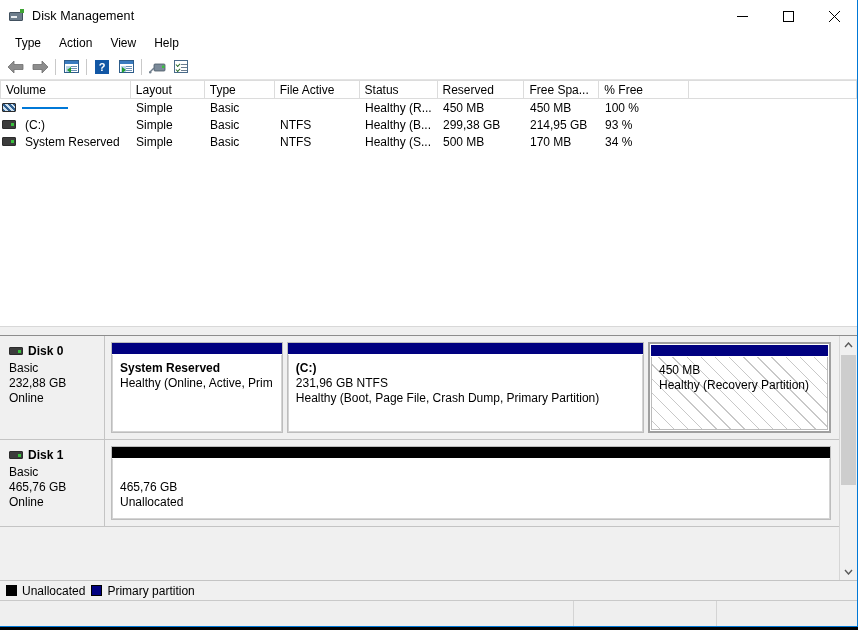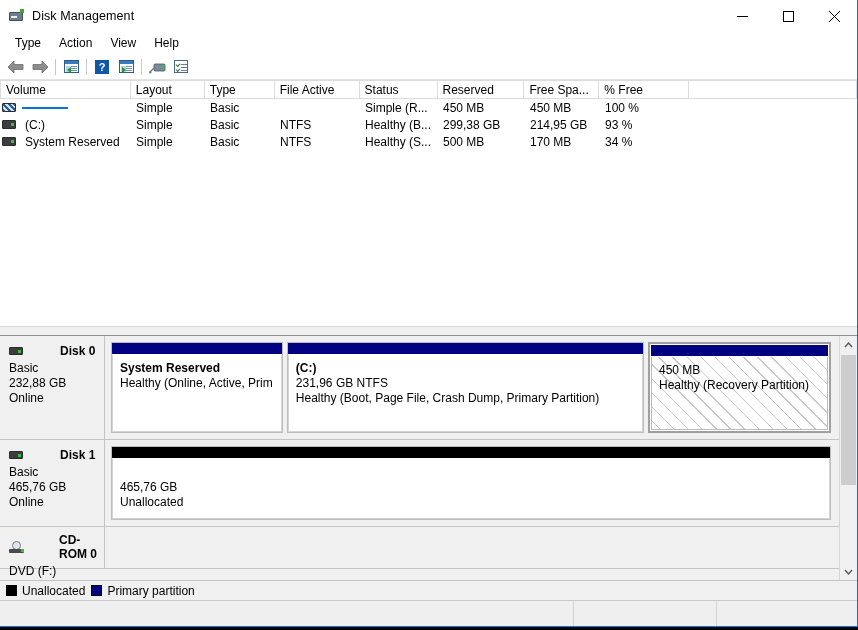--- a/index.html
+++ b/index.html
@@ -237,21 +237,20 @@
   .disk-info {
     flex: 0 0 105px;
     padding: 8px 0 6px 9px;
     border-right: 1px solid #c4c4c4;
     background: #f0f0f0;
   }
   .disk-title {
     display: flex; align-items: center;
     font-size: 12px; font-weight: bold; color: #000;
     margin-bottom: 3px;
-    gap: 32px;
   }
   .disk-ico {
     width: 14px; height: 8px; flex: 0 0 14px;
     margin-right: 5px;
     background: #3c3c3c;
     border: 1px solid #2b2b2b; border-radius: 1px;
     position: relative;
   }
   .disk-ico .led {
     position: absolute; right: 1px; top: 2px;
@@ -476,21 +475,21 @@
     <div class="vol-rows">
 
       <div class="vol-row">
         <div class="vr-cell vol-name-cell" style="width:131px">
           <span class="vol-ico hatched"></span>
           <span class="name-label selected"></span>
         </div>
         <div class="vr-cell" style="width:74px">Simple</div>
         <div class="vr-cell" style="width:70px">Basic</div>
         <div class="vr-cell" style="width:85px"></div>
-        <div class="vr-cell" style="width:78px">Simple (R...</div>
+        <div class="vr-cell" style="width:78px">Healthy (R...</div>
         <div class="vr-cell" style="width:87px">450 MB</div>
         <div class="vr-cell" style="width:75px">450 MB</div>
         <div class="vr-cell" style="width:90px">100 %</div>
       </div>
 
       <div class="vol-row">
         <div class="vr-cell vol-name-cell" style="width:131px">
           <span class="vol-ico">
               <span class="led"></span>
             </span>
@@ -588,34 +587,20 @@
           <div class="partition" style="flex:700 1 0">
             <div class="part-bar unalloc"></div>
             <div class="part-body">
               <div class="part-line" style="margin-top:15px">465,76 GB</div>
               <div class="part-line">Unallocated</div>
             </div>
           </div>
         </div>
       </div>
 
-      <div class="disk-row cdrom" style="height:42px">
-        <div class="disk-info" style="padding-top:6px">
-          <div class="disk-title">
-            <span class="cd-ico">
-              <span class="disc"></span>
-                <span class="tray"></span>
-                <span class="led"></span>
-            </span>
-            <span>CD-ROM 0</span>
-          </div>
-          <div class="disk-meta">DVD (F:)</div>
-        </div>
-        <div class="disk-graphic"></div>
-      </div>
 
     </div>
 
     <div class="vscroll">
       <div class="vs-arrow">
         <svg width="9" height="6" viewBox="0 0 9 6">
             <path d="M1 5 L4.5 1 L8 5" fill="none" stroke="#5a5a5a" stroke-width="1.4"></path>
           </svg>
       </div>
       <div class="vs-track">

